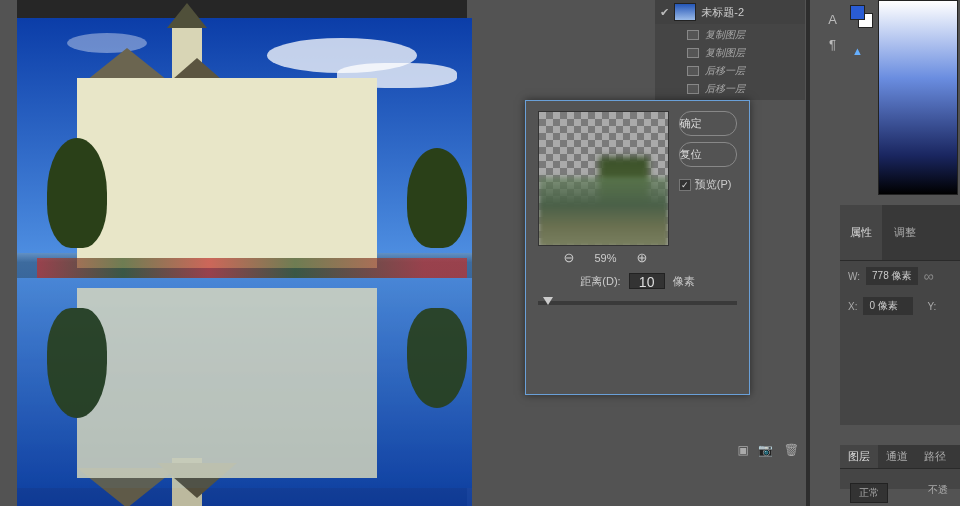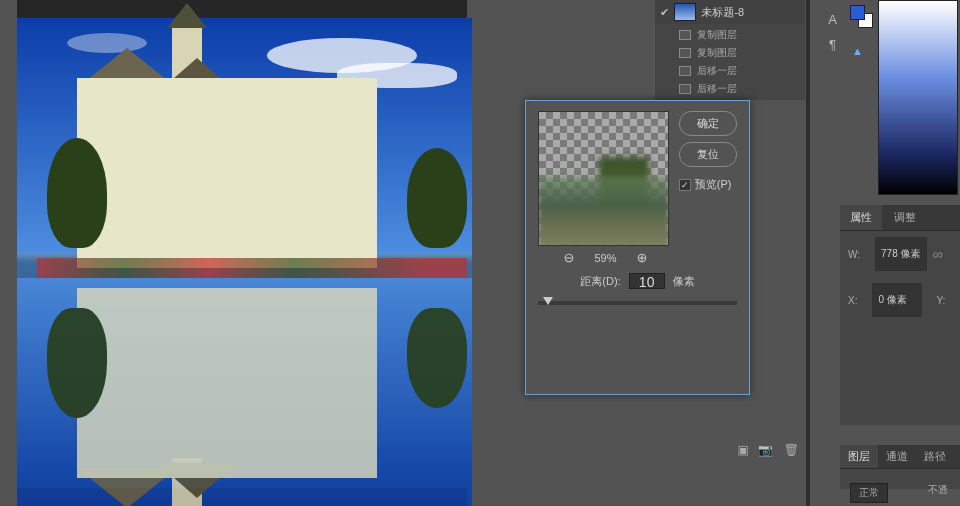--- a/index.html
+++ b/index.html
@@ -78,21 +78,21 @@
     }
     .history-header {
       display: flex; align-items: center; gap: 5px; padding: 3px 5px;
       background: #414141;
     }
     .history-thumb {
       width: 22px; height: 18px;
       background: linear-gradient(180deg, #2456b8, #9bbbe8);
       border: 1px solid #222;
     }
-    .history-list { padding: 2px 4px; }
+    .history-list { padding: 2px 12px; font-style: italic; }
     .history-item {
       display: flex; align-items: center; gap: 6px; padding: 2px 8px 2px 20px;
       font-size: 10px; color: #aaa;
     }
     .history-icon { width: 12px; height: 10px; border: 1px solid #888; background: #555; }
 
     
     .right-icons {
       position: absolute; left: 820px; top: 0; width: 25px; height: 60px;
       display: flex; flex-direction: column; gap: 10px; padding-top: 12px; align-items: center;
@@ -114,34 +114,34 @@
 
     
     .props-panel {
       position: absolute; left: 840px; top: 205px; right: 0; height: 220px;
       background: #454545;
     }
     .props-tabs {
       display: flex; gap: 2px; padding: 0; background: #383838; border-bottom: 1px solid #2a2a2a;
     }
     .props-tab {
-      padding: 5px 10px; font-size: 11px; color: #aaa; background: #383838;
+      padding: 20px 10px; font-size: 11px; color: #aaa; background: #383838;
     }
     .props-tab.active { background: #454545; color: #ddd; }
     .props-header {
       display: flex; align-items: center; gap: 6px; padding: 6px 8px;
       border-bottom: 1px solid #3a3a3a;
     }
     .props-header-icon { width: 14px; height: 12px; background: #888; border: 1px solid #555; }
     .props-row {
       display: flex; align-items: center; gap: 6px; padding: 6px 8px;
       font-size: 10px; color: #aaa;
     }
     .props-value-box {
-      background: #333; padding: 10px 6px; min-width: 50px; color: #ccc; margin-left: 9px;
+      background: #333; padding: 2px 6px; min-width: 50px; color: #ccc;
     }
     .link-icon { color: #888; font-size: 14px; }
 
     
     .mid-toolbar {
       position: absolute; left: 655px; top: 440px; width: 150px; height: 20px;
       display: flex; justify-content: flex-end; gap: 10px; align-items: center;
       padding-right: 6px;
     }
     .mid-icon { color: #aaa; font-size: 12px; }
@@ -196,21 +196,21 @@
     .preview-blur2 {
       position: absolute; left: 60px; top: 45px; width: 50px; height: 60px;
       background: linear-gradient(180deg, #3a5028, #5a7040);
       filter: blur(3px);
     }
     .dialog-side {
       display: flex; flex-direction: column; gap: 6px; width: 60px; align-items: stretch;
     }
     .dlg-btn {
       background: #535353; border: 1px solid #888; border-radius: 12px;
-      padding: 4px 0; text-align: center; color: #ddd; font-size: 11px;
+      padding: 4px 0; color: #ddd; font-size: 11px;
     }
     .dlg-check { display: flex; align-items: center; gap: 4px; margin-top: 4px; font-size: 11px; }
     .dlg-checkbox { width: 12px; height: 12px; background: #333; border: 1px solid #777; display: flex; align-items: center; justify-content: center; color: #ddd; font-size: 9px; }
     .zoom-row {
       display: flex; align-items: center; justify-content: center; gap: 20px;
       margin-top: -4px; font-size: 11px;
     }
     .zoom-icon { color: #ccc; font-size: 13px; }
     .param-row {
       display: flex; align-items: center; gap: 6px; font-size: 11px;
@@ -276,21 +276,21 @@
         <div class="tree t2"></div>
       </div>
     </div>
   </div>
 </div>
 
 <div class="history-panel">
   <div class="history-header">
     <span style="color:#bbb">✔</span>
     <div class="history-thumb"></div>
-    <span>未标题-8</span>
+    <span>未标题-2</span>
   </div>
   <div class="history-list">
     <div class="history-item">
       <div class="history-icon"></div>
       <span>复制图层</span>
     </div>
     <div class="history-item">
       <div class="history-icon"></div>
       <span>复制图层</span>
     </div>

